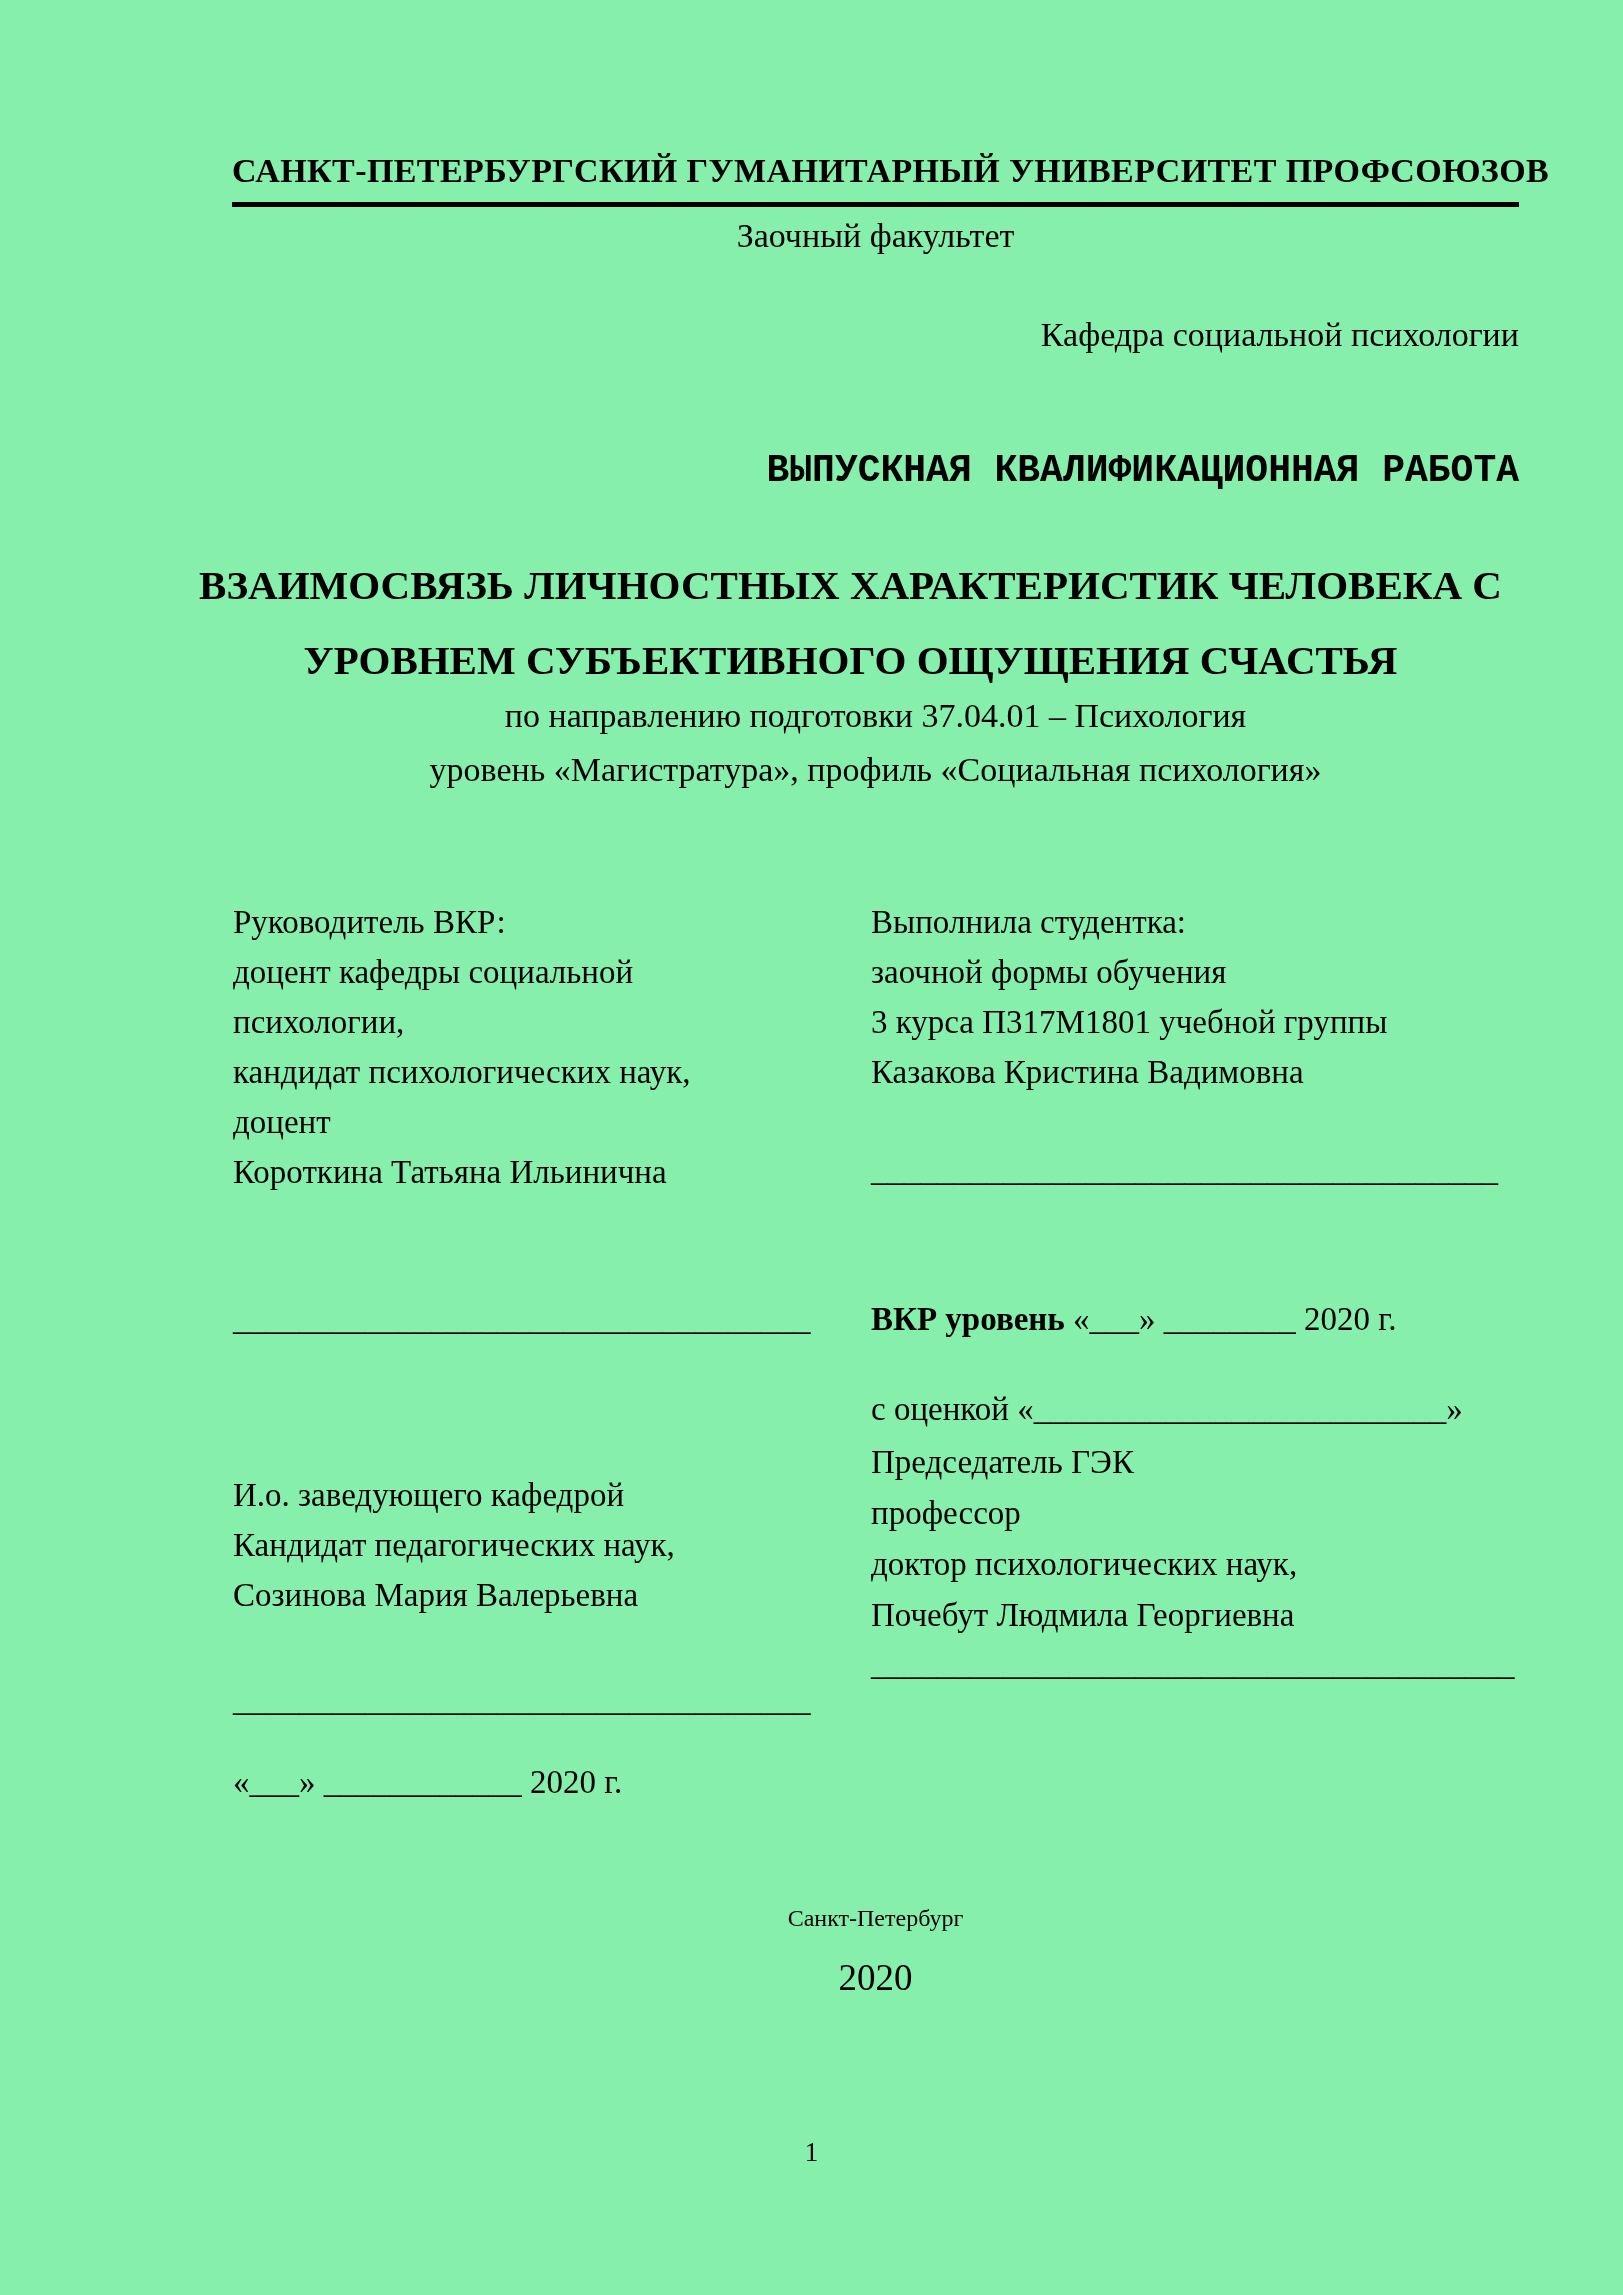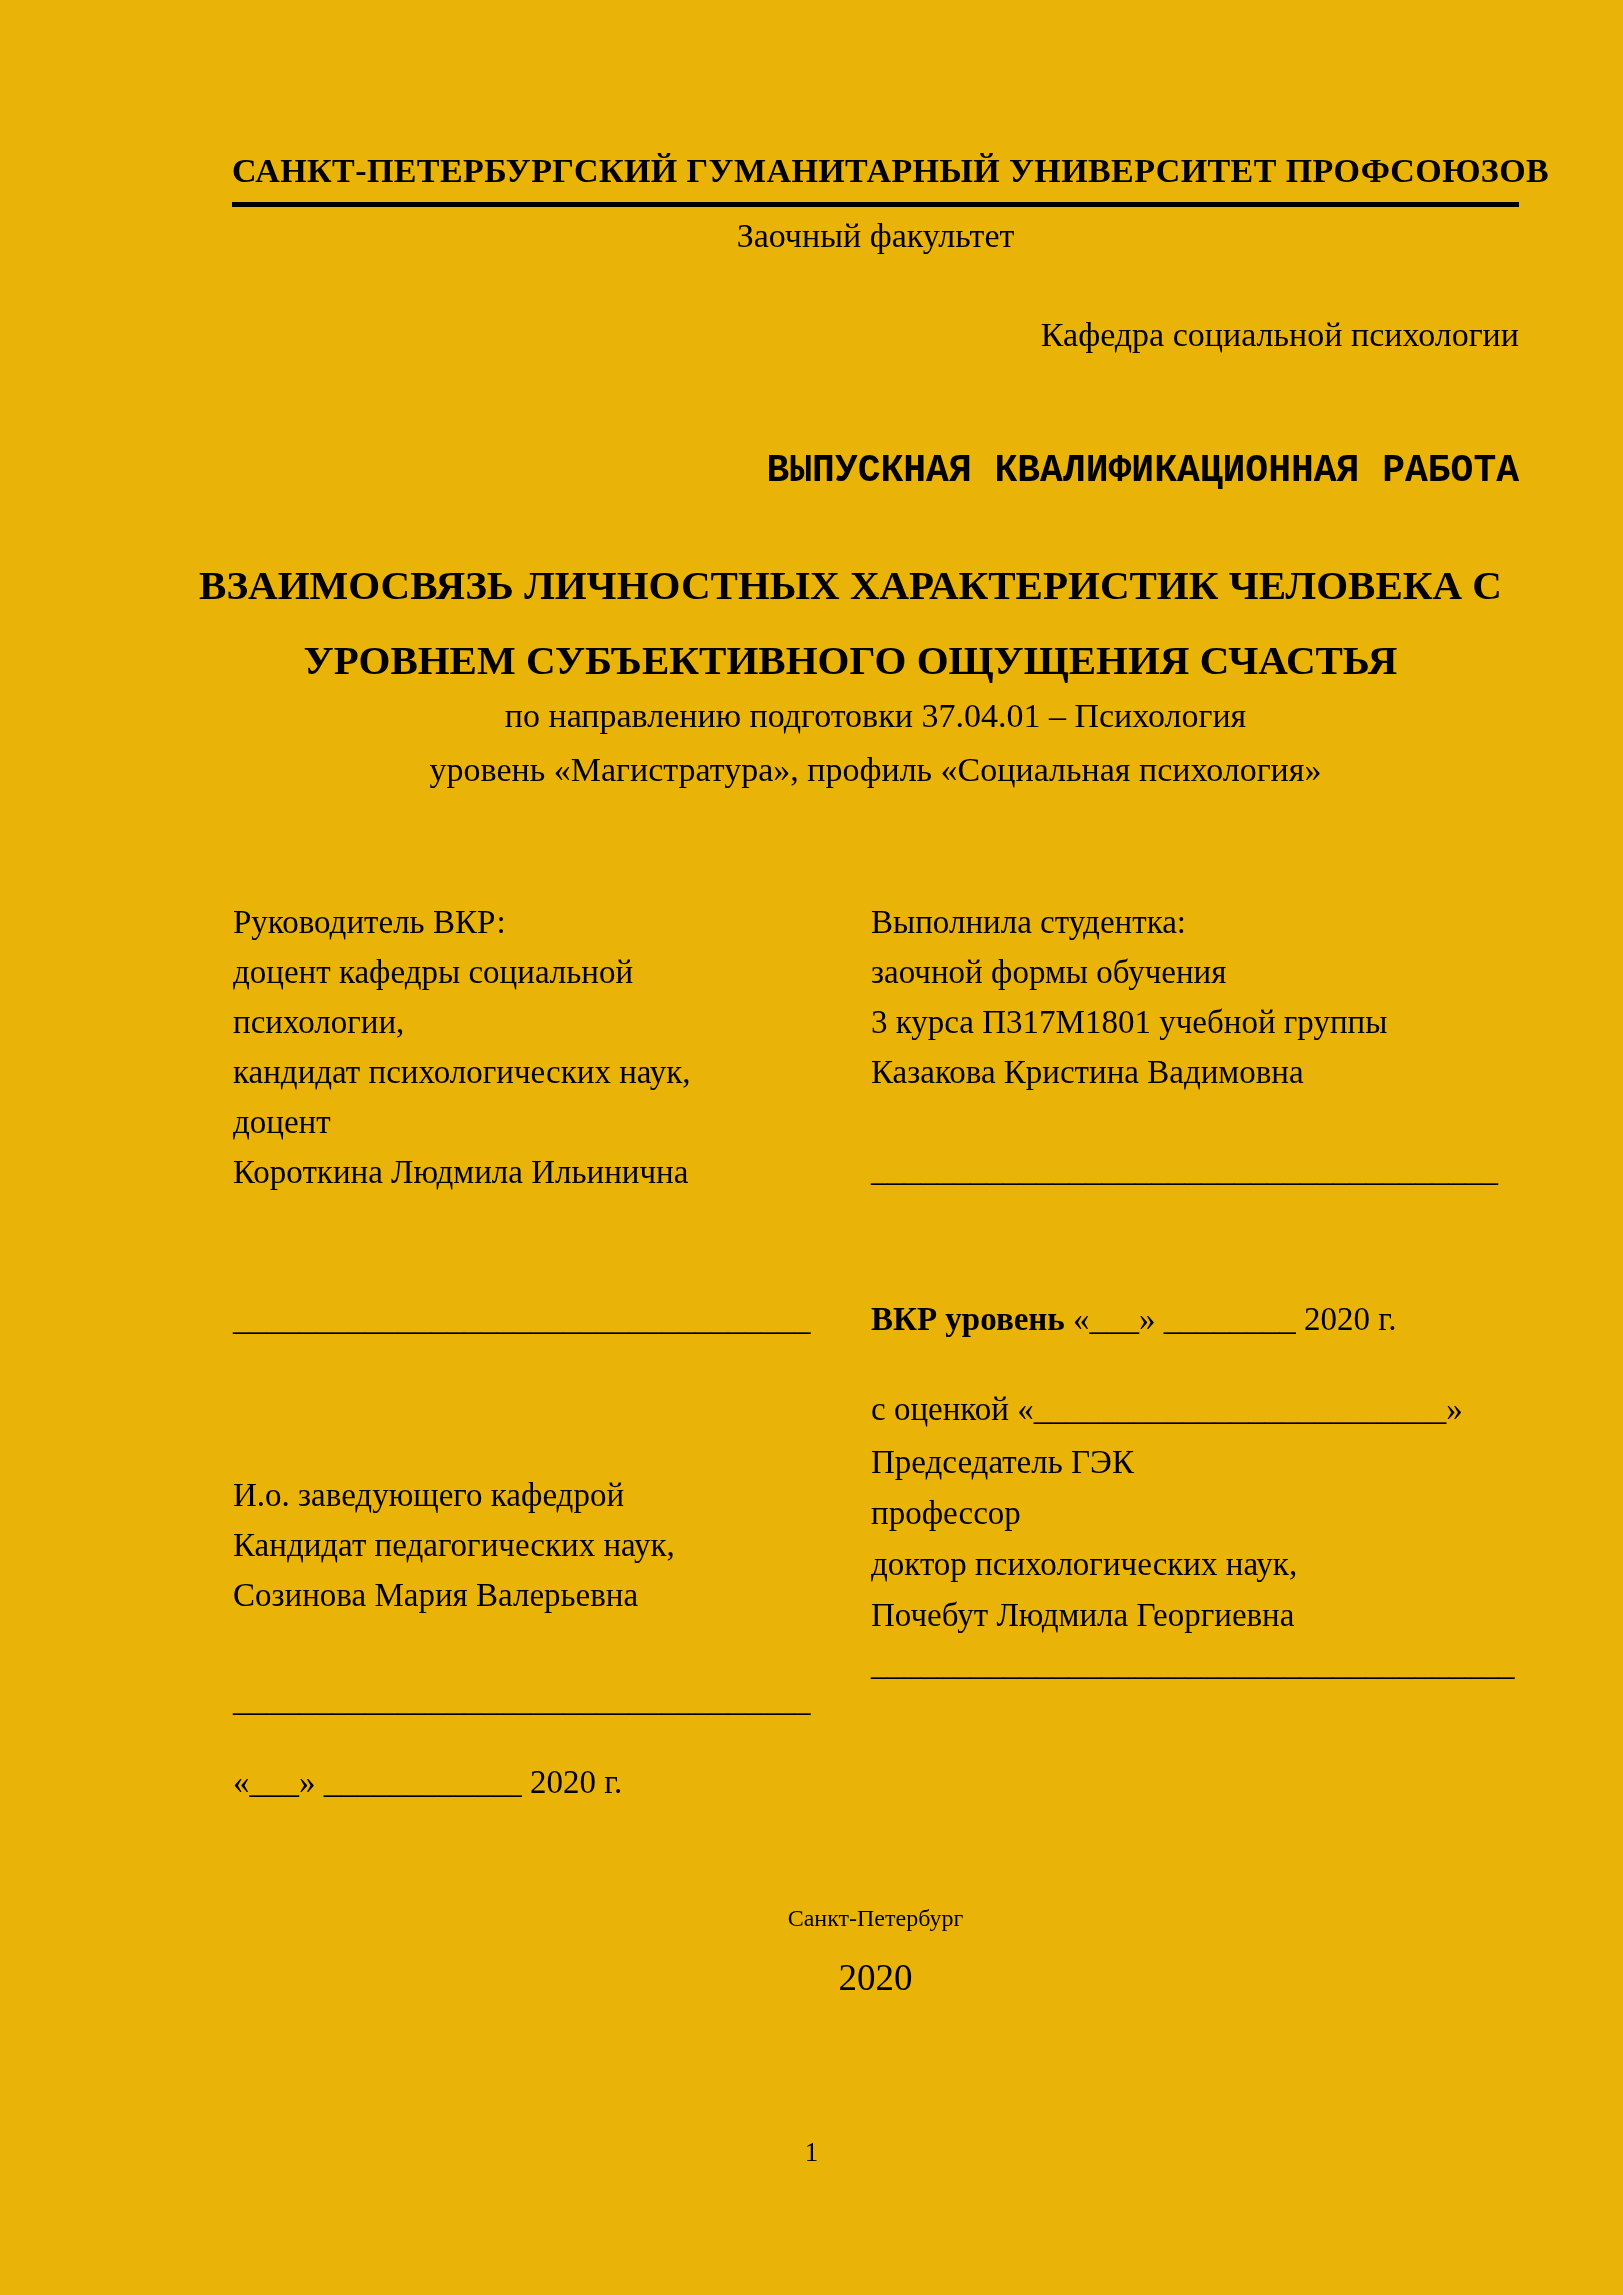--- a/index.html
+++ b/index.html
@@ -4,21 +4,21 @@
 <style>
   html, body {
     margin: 0;
     padding: 0;
     background: #ffffff;
   }
   .page {
     position: relative;
     width: 1623px;
     height: 2295px;
-    background: #eab308;
+    background: #86efac;
     color: #000000;
     font-family: "Liberation Serif", "DejaVu Serif", serif;
     overflow: hidden;
   }
   .bold     { font-weight: bold; }
 
   #university-header {
     position: absolute;
     left: 232px;
     right: 104px;
@@ -147,21 +147,21 @@
   <div id="direction-line">по направлению подготовки 37.04.01 – Психология</div>
 
   <div id="level-line">уровень «Магистратура», профиль «Социальная психология»</div>
 
   <div id="supervisor-block" class="body-text">
     <div>Руководитель ВКР:</div>
     <div>доцент кафедры социальной</div>
     <div>психологии,</div>
     <div>кандидат психологических наук,</div>
     <div>доцент</div>
-    <div>Короткина Людмила Ильинична</div>
+    <div>Короткина Татьяна Ильинична</div>
   </div>
 
   <div id="left-signature-1" class="body-text">___________________________________</div>
 
   <div id="head-block" class="body-text">
     <div>И.о. заведующего кафедрой</div>
     <div>Кандидат педагогических наук,</div>
     <div>Созинова Мария Валерьевна</div>
   </div>
 

